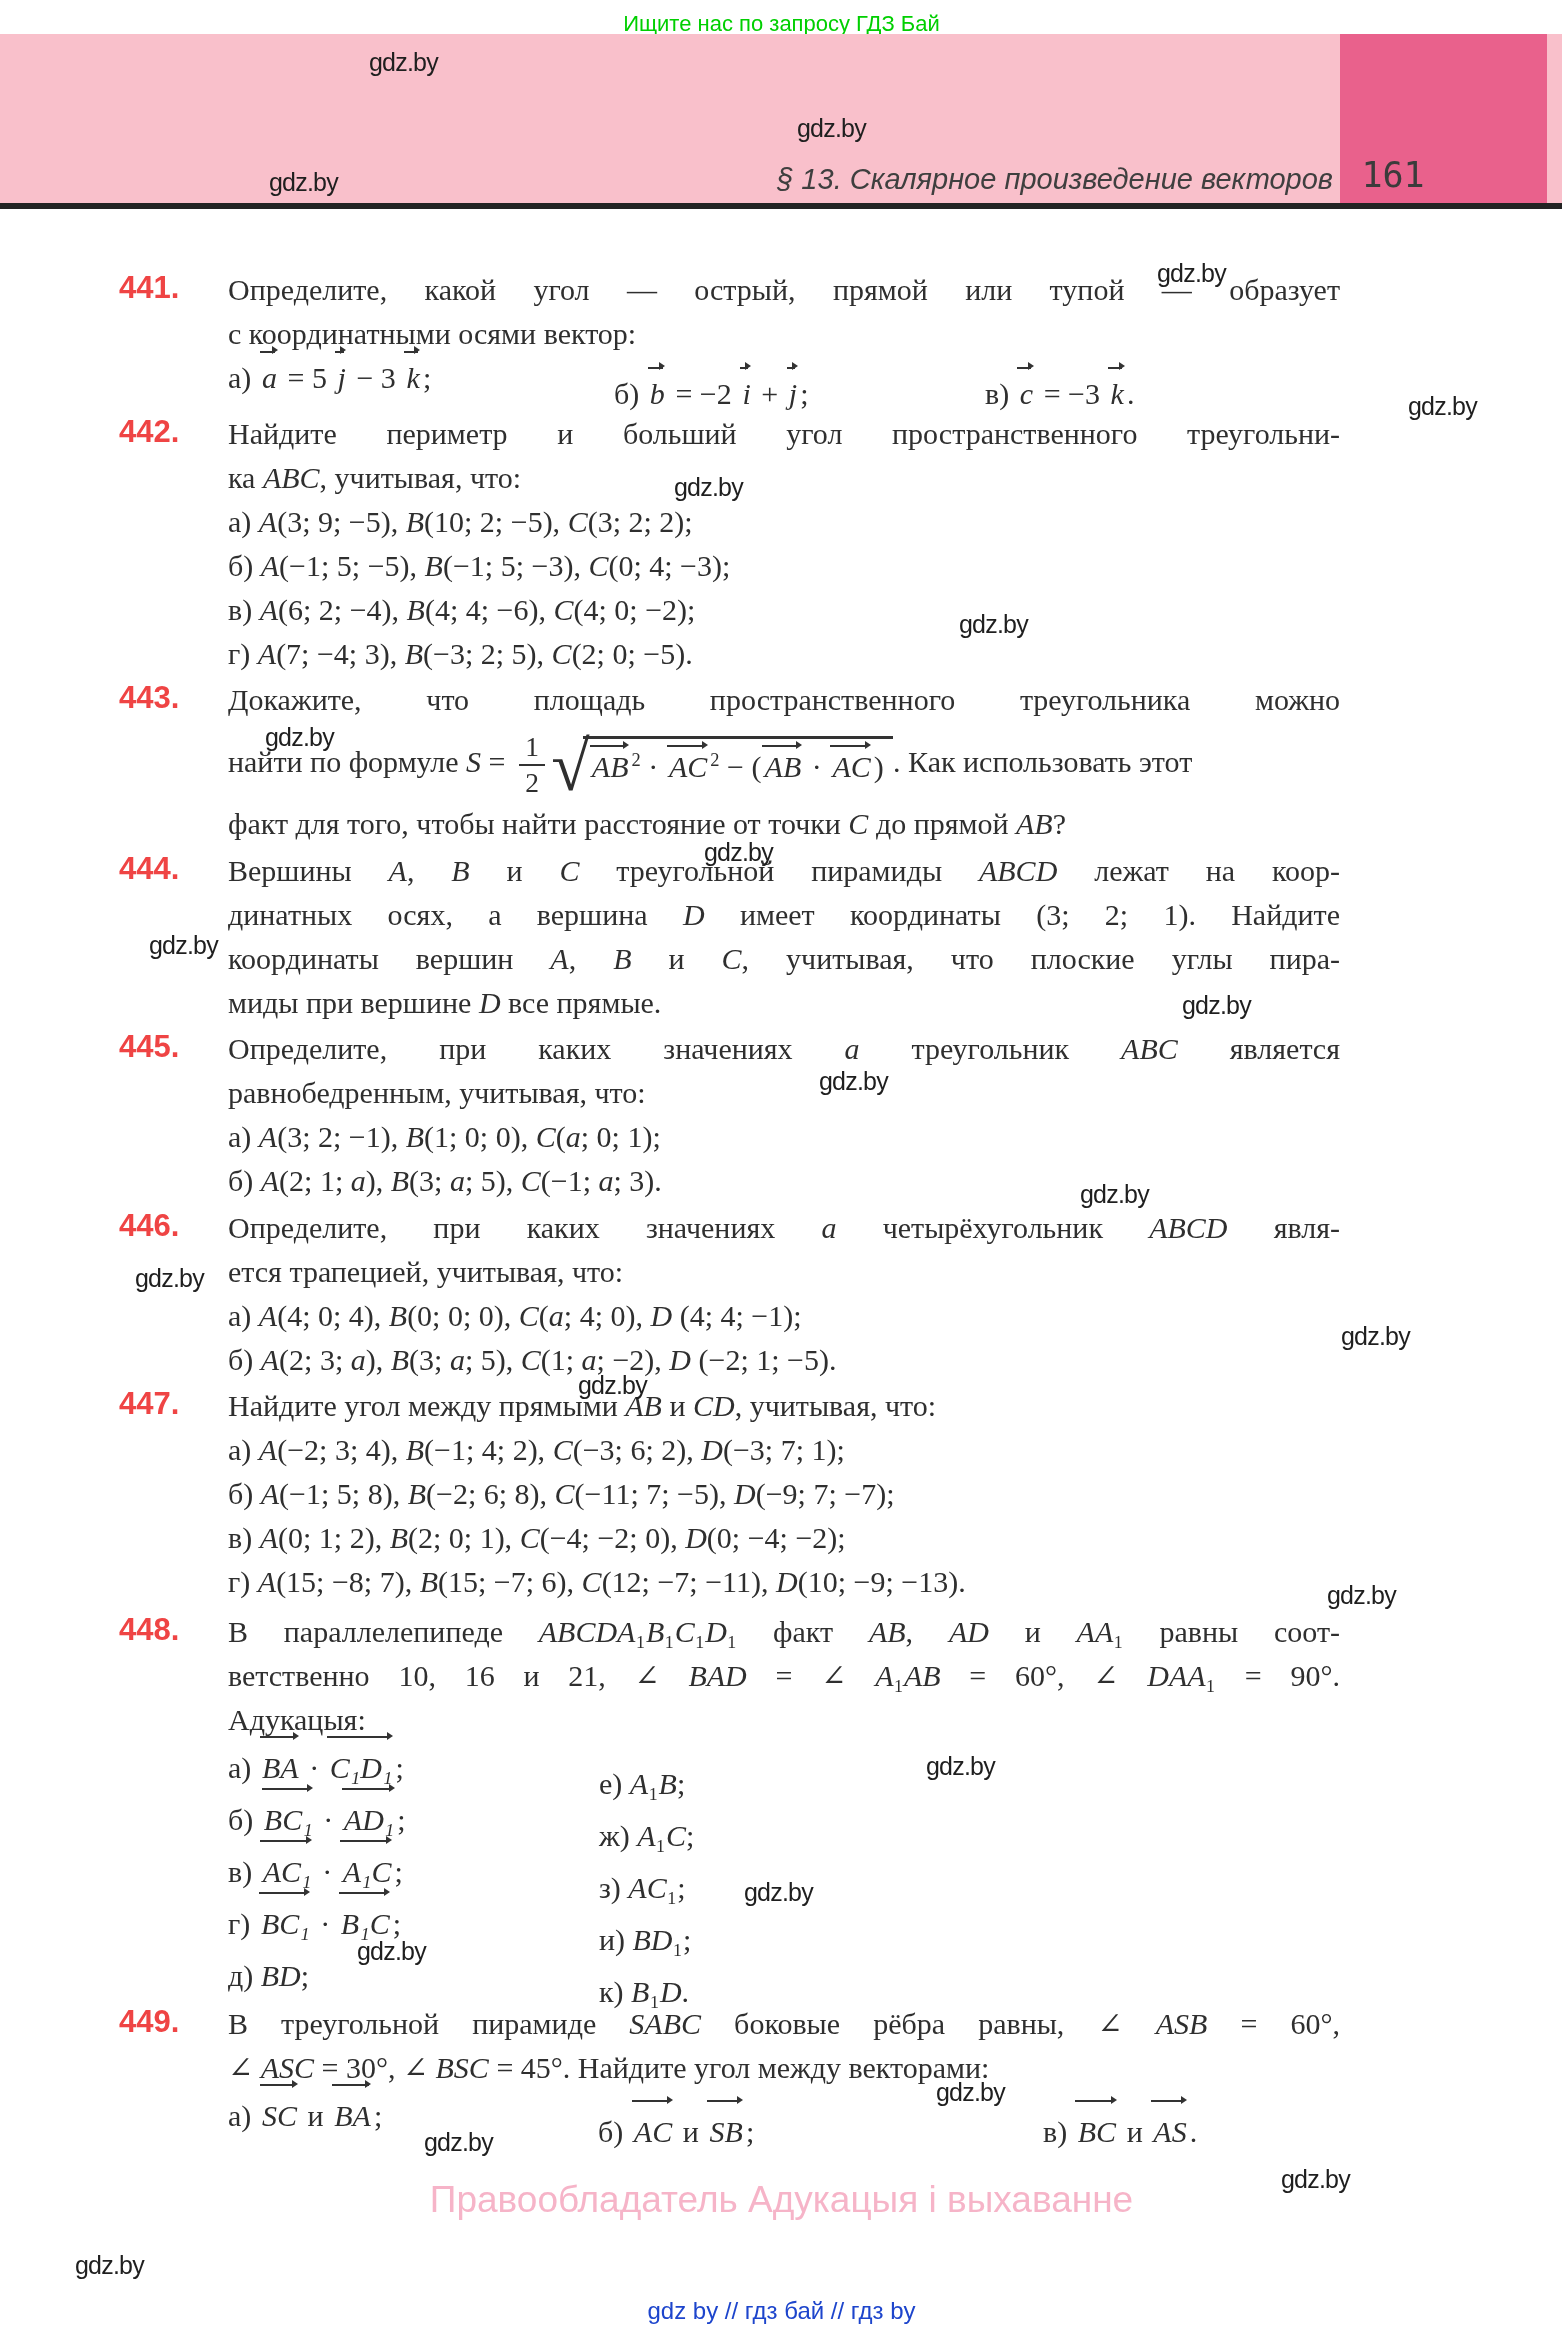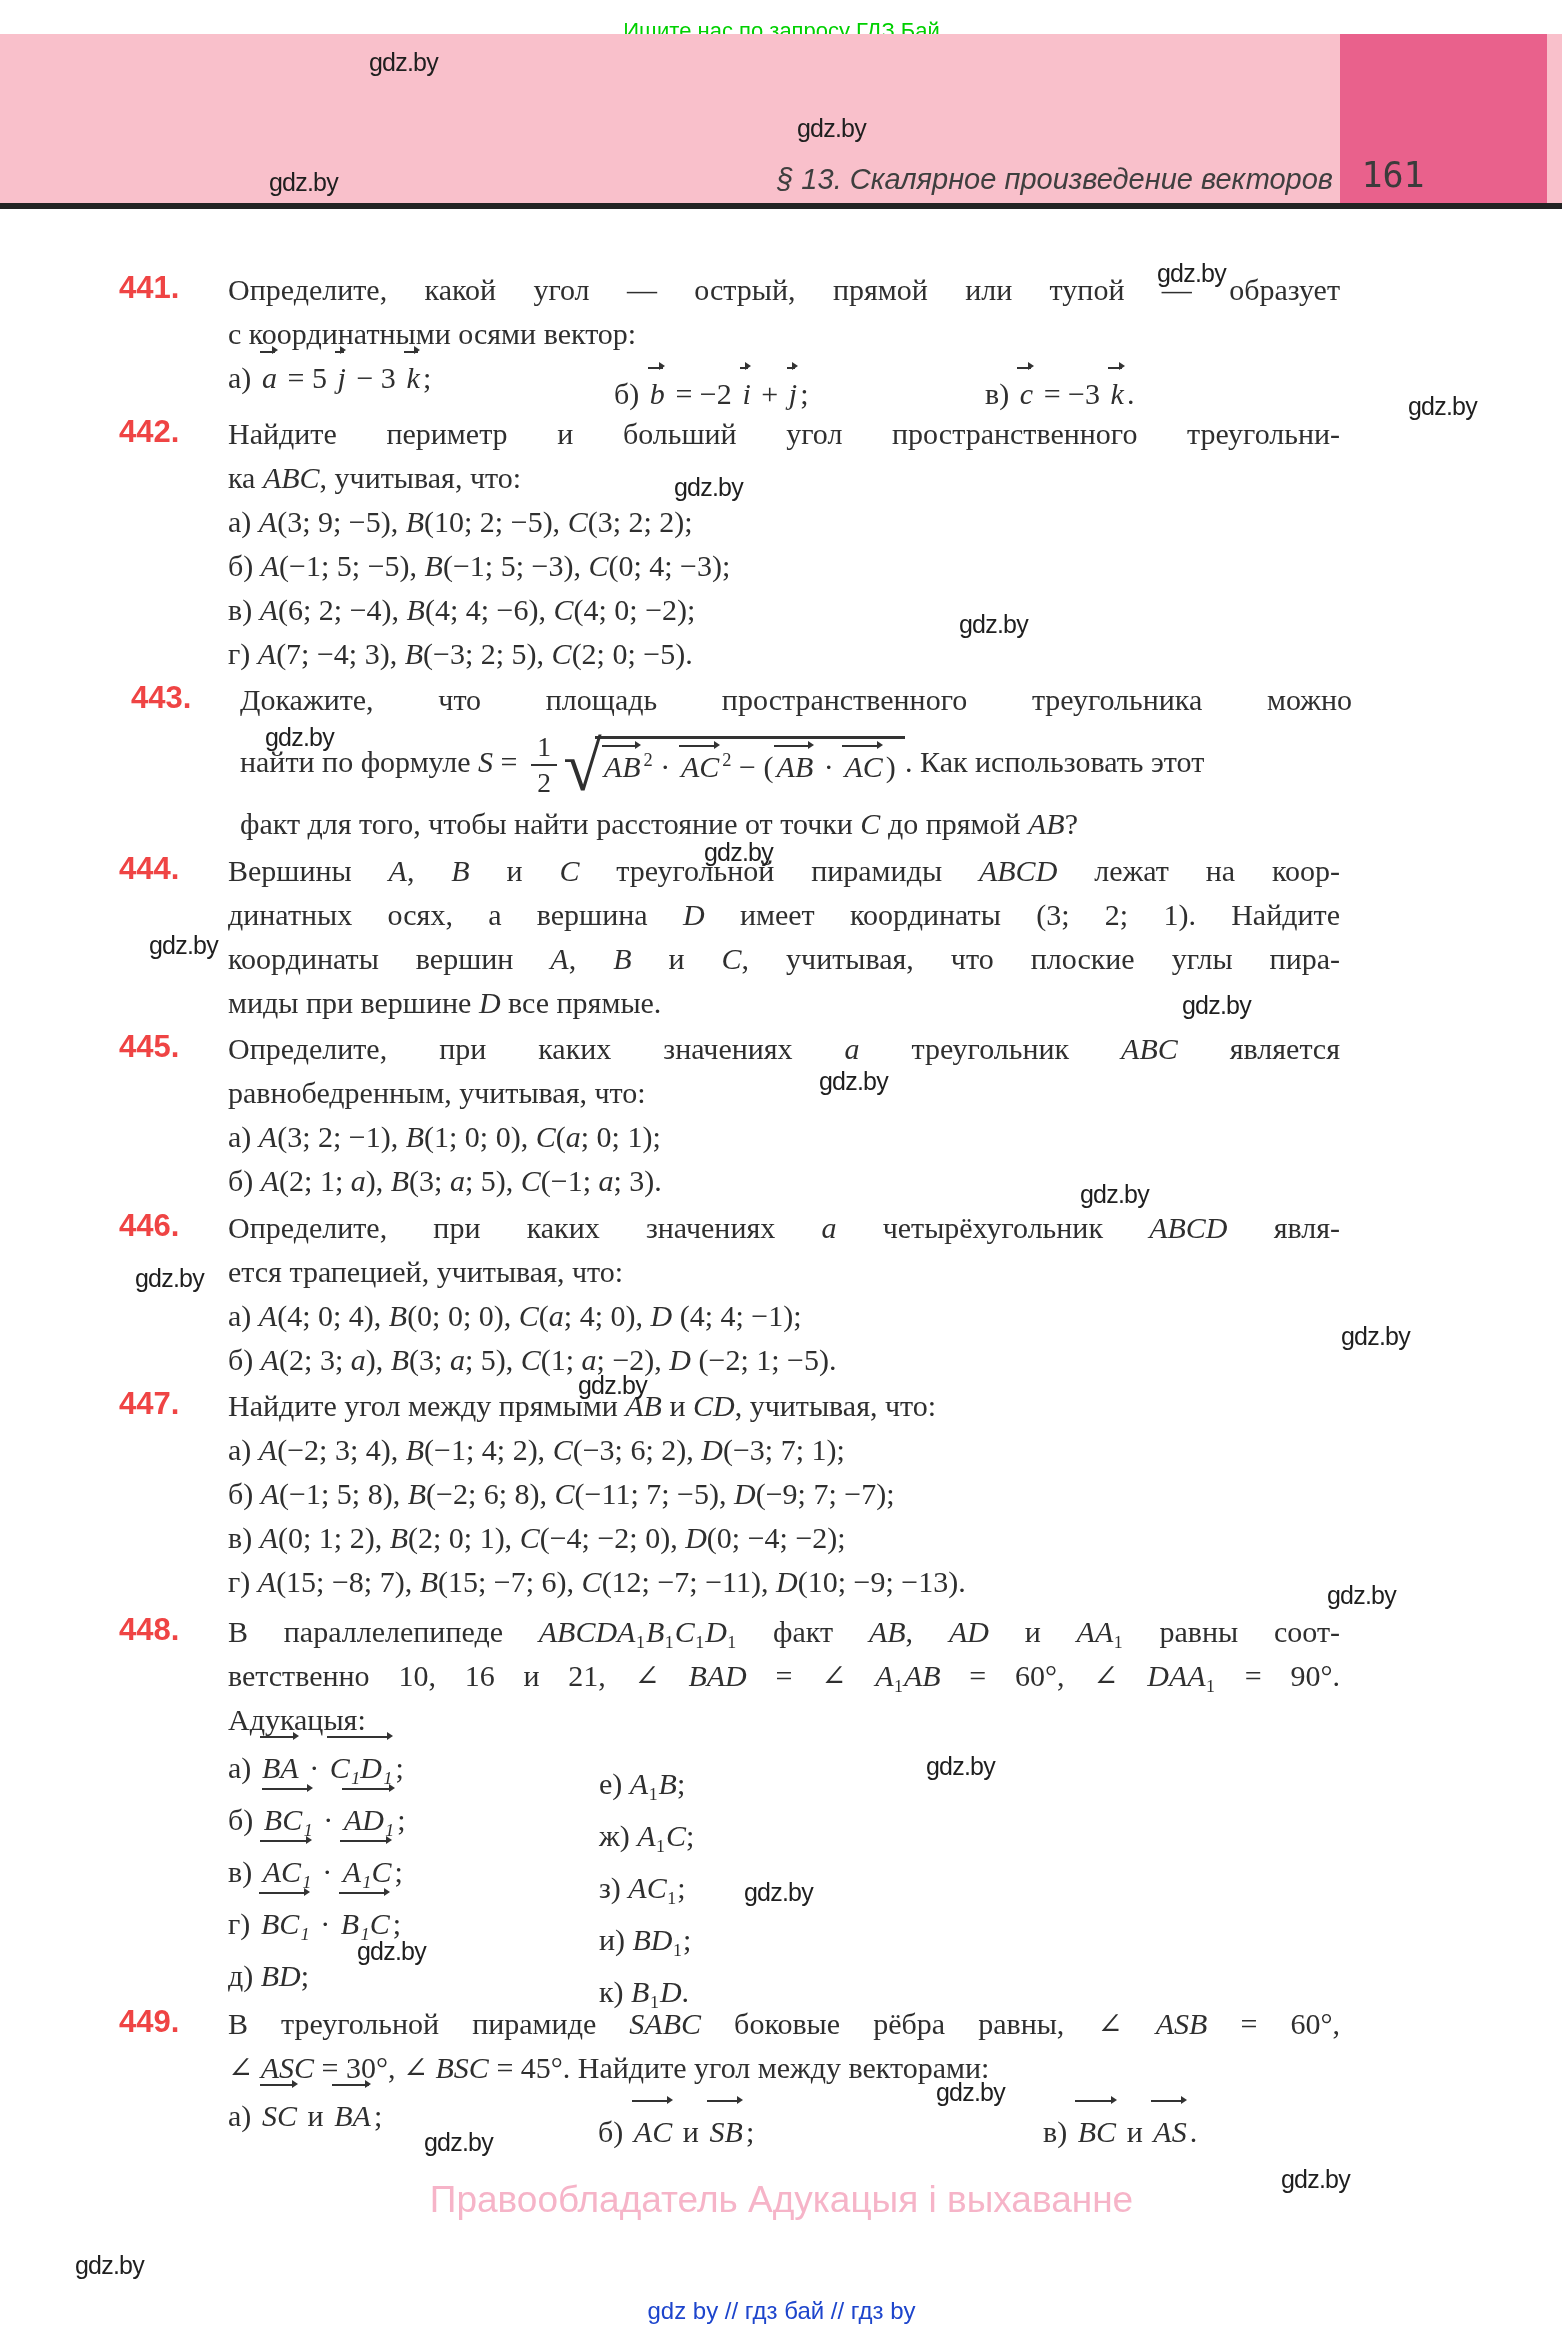--- a/index.html
+++ b/index.html
@@ -1,18 +1,18 @@
 <!DOCTYPE html>
 <html style="font-size:12.2px"><head>
 <meta charset="utf-8">
 <style>
   html,body{margin:0;padding:0;background:#ffffff;}
   .page{position:relative;width:1563px;height:2330px;background:#fff;overflow:hidden;
         font-family:"Liberation Serif","DejaVu Serif","DejaVu Sans",serif;color:var(--ink,#2f2f2f);}
-  .top-banner{position:absolute;top:18px;left:0;width:100%;text-align:center;
+  .top-banner{position:absolute;top:11px;left:0;width:100%;text-align:center;
         font-family:"Liberation Sans","DejaVu Sans",sans-serif;font-size:22px;color:var(--green,#00cf00);}
   .band{position:absolute;top:34px;left:0;width:1563px;height:169px;background:var(--band,#f9c0cb);}
   .page-number-box{position:absolute;top:0;right:16px;width:207px;height:100%;background:var(--box,#e9618c);}
   .page-number{position:absolute;left:21.4px;top:121px;font-family:"DejaVu Sans Mono","Liberation Mono",monospace;
         font-size:35px;color:var(--pagenum,#3b3b3b);}
   .section-title{position:absolute;right:230px;top:129px;font-family:"Liberation Sans","DejaVu Sans",sans-serif;
         font-style:italic;font-size:29px;color:var(--title,#3f3f3f);}
   .rule{position:absolute;top:203px;left:0;width:1563px;height:6.1px;background:var(--rule,#232323);}
   .wm{position:absolute;font-family:Liberation Sans, sans-serif;font-size:25px;
         letter-spacing:-0.8px;color:var(--wm,#1f1f1f);white-space:nowrap;}
@@ -77,21 +77,21 @@
         <span class="pnum">442.</span>
         <div class="pbody">
           <div class="line j"><span>Найдите периметр и больший угол пространственного треугольни-</span></div>
           <div class="line"><span>ка </span><span class="math"><i>ABC</i></span><span>, учитывая, что:</span></div>
           <div class="line"><span class="math">а) <i>A</i>(3; 9; −5), <i>B</i>(10; 2; −5), <i>C</i>(3; 2; 2);</span></div>
           <div class="line"><span class="math">б) <i>A</i>(−1; 5; −5), <i>B</i>(−1; 5; −3), <i>C</i>(0; 4; −3);</span></div>
           <div class="line"><span class="math">в) <i>A</i>(6; 2; −4), <i>B</i>(4; 4; −6), <i>C</i>(4; 0; −2);</span></div>
           <div class="line"><span class="math">г) <i>A</i>(7; −4; 3), <i>B</i>(−3; 2; 5), <i>C</i>(2; 0; −5).</span></div>
         </div>
       </div>
-      <div class="problem" style="margin-top: 2.3px; margin-left: 12px;">
+      <div class="problem" style="margin-top: 2.3px;">
         <span class="pnum">443.</span>
         <div class="pbody">
           <div class="line j"><span>Докажите, что площадь пространственного треугольника можно</span></div>
           <div class="line formula"><span>найти по формуле </span><span class="math"><i>S</i></span><span> = </span><span class="frac">
               <span class="num">1</span>
               <span class="den">2</span>
             </span><span class="sqrt-wrap">
               <span class="radical">√</span>
               <span class="sqrt-group"><span class="vec"><i>AB</i></span><sup>2</sup><span> · </span><span class="vec"><i>AC</i></span><sup>2</sup><span> − (</span><span class="vec"><i>AB</i></span><span> · </span><span class="vec"><i>AC</i></span><span>)</span></span>
             </span><span>. Как использовать этот</span></div>

